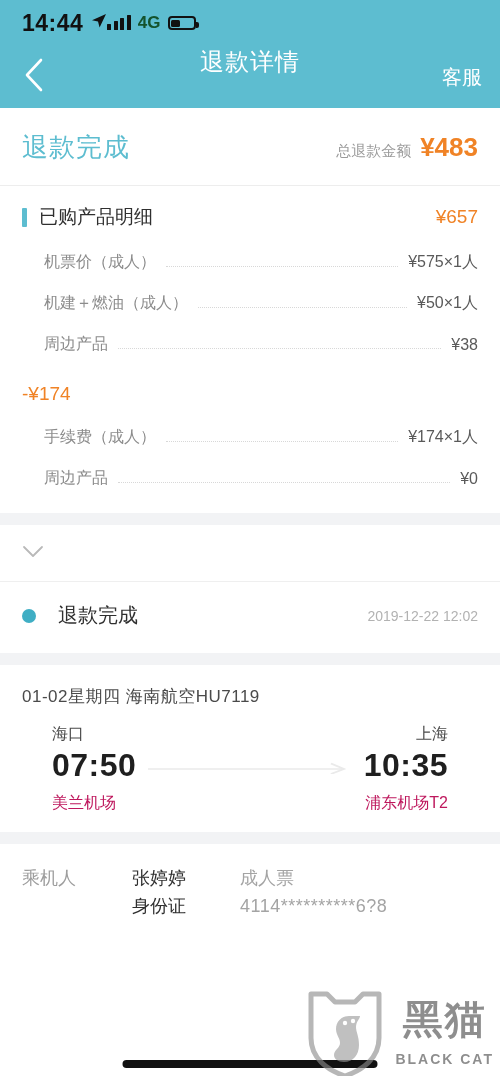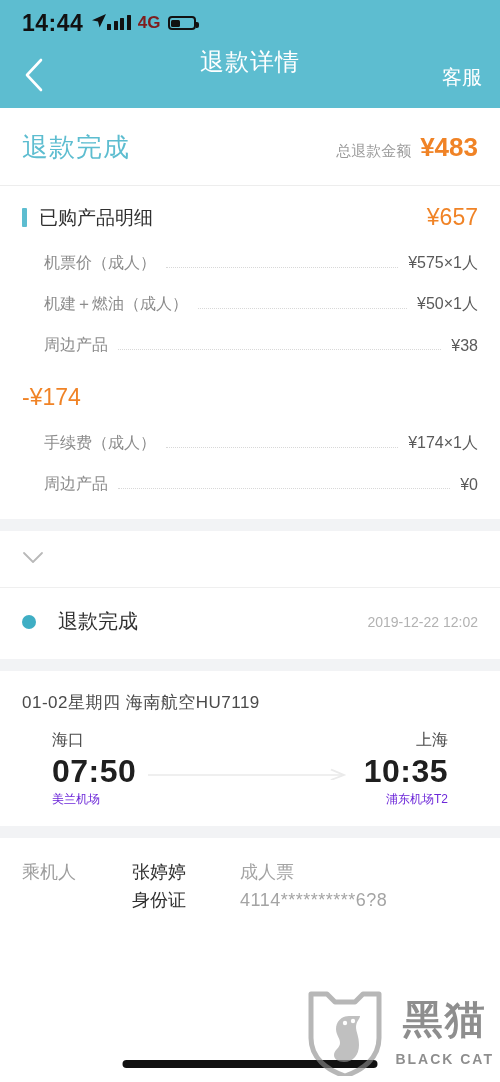--- a/index.html
+++ b/index.html
@@ -20,21 +20,21 @@
   .sb-left { display:flex; align-items:center; gap:8px; }
   .sb-time { font-size:23px; font-weight:bold; color:#111; letter-spacing:0.5px; }
   .loc-arrow { display:block; }
   .sb-right { display:flex; align-items:center; gap:7px; }
   .bars { display:flex; align-items:flex-end; gap:2.5px; height:14px; }
   .bars i { display:block; width:4px; background:#111; border-radius:0.5px; }
   .bars i:nth-child(1){height:6px}
   .bars i:nth-child(2){height:9px}
   .bars i:nth-child(3){height:12px}
   .bars i:nth-child(4){height:15px}
-  .net { font-size:17px; font-weight:600; color:#7f1d1d; }
+  .net { font-size:17px; font-weight:600; color:#14532d; }
   .battery { position:relative; width:28px; height:14px; border:2px solid #111; border-radius:4px; }
   .battery::after { content:""; position:absolute; right:-5px; top:4px; width:3px; height:6px; background:#111; border-radius:0 2px 2px 0; }
   .battery-fill { position:absolute; left:1.5px; top:1.5px; bottom:1.5px; width:38%; background:#111; border-radius:1.5px; }
 
   
   .navbar {
     height:62px; background:#5DBDD0; position:relative;
     display:flex; align-items:flex-start; justify-content:center;
   }
   .nav-back { position:absolute; left:14px; top:0; bottom:0; display:flex; align-items:center; padding:0 10px; cursor:pointer; }
@@ -51,21 +51,21 @@
   .summary-right { display:flex; align-items:baseline; gap:9px; }
   .summary-label { font-size:15px; color:#9A9A9A; }
   .summary-amount { font-size:26px; color:#F08326; font-weight:bold; }
 
   
   .card { background:#ffffff; padding:0 22px; }
   .sec-head { display:flex; align-items:center; justify-content:space-between; padding:18px 0 12px 0; }
   .sec-head-left { display:flex; align-items:center; gap:12px; }
   .sec-bar { width:5px; height:19px; background:#5DBDD0; border-radius:1px; }
   .sec-title { font-size:19px; color:#2F2F2F; }
-  .sec-amount { font-size:23px; color:#F08326; }
+  .sec-amount { font-size:19px; color:#F08326; }
 
   .row { display:flex; align-items:center; padding:10px 0 10px 22px; }
   .row-label { font-size:16px; color:#8C8C8C; white-space:nowrap; }
   .row-dots { flex:1; border-bottom:1px dotted #D8D8D8; margin:0 10px; height:1px; position:relative; top:4px; }
   .row-value { font-size:16px; color:#5A5A5A; white-space:nowrap; }
 
   .gap { height:14px; background:#ffffff; }
   .band { height:12px; background:#F2F3F5; }
 
   
@@ -83,21 +83,21 @@
 
   
   .flight { background:#fff; padding:20px 22px 18px 22px; }
   .flight-head { font-size:17px; color:#4A4A4A; letter-spacing:0.5px; }
   .flight-row { display:flex; align-items:flex-start; justify-content:space-between; margin-top:16px; padding:0 30px; }
   .fl-col { display:flex; flex-direction:column; }
   .fl-col.dep { align-items:flex-start; }
   .fl-col.arr { align-items:flex-end; }
   .fl-city { font-size:16px; color:#4A4A4A; }
   .fl-time { font-size:32px; color:#1F1F1F; font-weight:bold; line-height:1.25; letter-spacing:0.5px; }
-  .fl-airport { font-size:12px; color:#6d28d9; }
+  .fl-airport { font-size:16px; color:#be185d;margin-top:8px; }
   .fl-arrow { flex:1; display:flex; align-items:center; justify-content:center; padding:0 12px; margin-top:38px; }
   .fl-arrow svg { width:100%; height:12px; }
 
   
   .pax { background:#fff; padding:22px 22px 0 22px; }
   .pax-row { display:flex; align-items:flex-start; }
   .pax-label { font-size:18px; color:#9E9E9E; width:110px; flex:0 0 auto; }
   .pax-info { display:flex; flex-direction:column; gap:4px; }
   .pax-line { display:flex; align-items:baseline; }
   .pax-name { font-size:18px; color:#2F2F2F; width:108px; }

